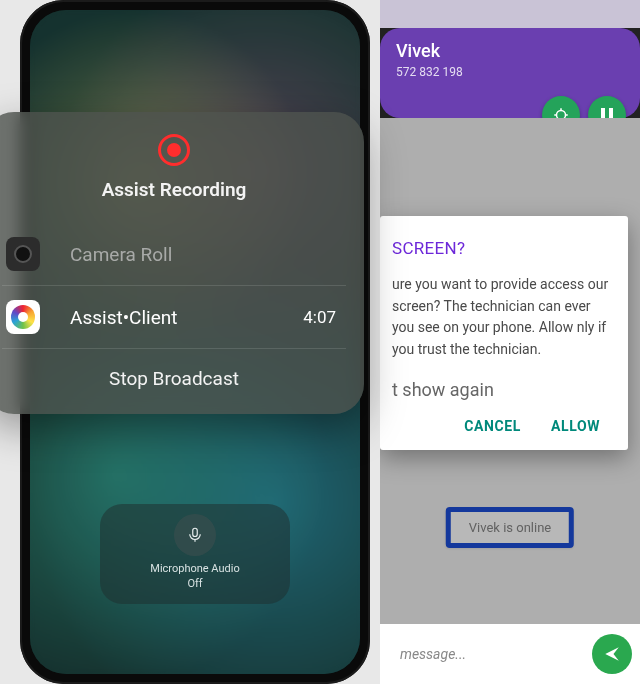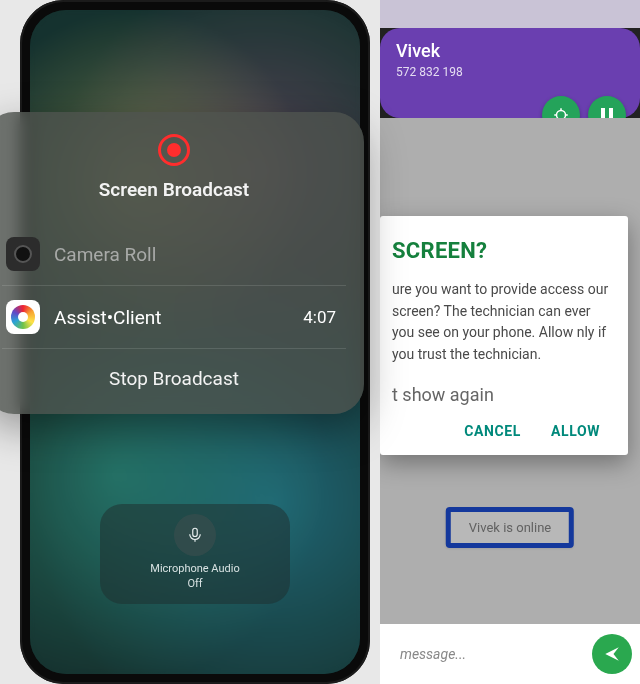--- a/index.html
+++ b/index.html
@@ -121,23 +121,23 @@
     position: absolute;
     top: 216px;
     left: 0;
     right: 12px;
     background: #fff;
     border-radius: 3px;
     padding: 22px 18px 10px 12px;
     box-shadow: 0 8px 24px rgba(0,0,0,0.35);
   }
   .android-dialog .dlg-title {
-    color: #15803d;
-    font-weight: 700;
-    font-size: 22px;
+    color: #6d28d9;
+    font-weight: 400;
+    font-size: 17px;
     letter-spacing: 0.3px;
     margin-bottom: 16px;
   }
   .android-dialog .dlg-body {
     color: #4a4a4a;
     font-size: 14px;
     line-height: 1.55;
     margin-bottom: 18px;
   }
   .android-dialog .dlg-check {
@@ -235,21 +235,21 @@
   .ios-sheet .sheet-title {
     text-align: center;
     font-size: 19px;
     font-weight: 600;
     color: #f3f3f3;
     margin-bottom: 22px;
   }
   .ios-row {
     display: flex;
     align-items: center;
-    gap: 14px;
+    gap: 30px;
     padding: 14px 4px;
   }
   .ios-row + .ios-row { border-top: 1px solid rgba(255,255,255,0.12); }
   .app-icon {
     width: 34px; height: 34px; border-radius: 8px; flex-shrink:0;
     display:flex; align-items:center; justify-content:center;
   }
   .app-icon.camera { background:#2c2c2c; }
   .app-icon.camera .lens { width:18px;height:18px;border-radius:50%;background:#111;border:2px solid #555; }
   .app-icon.assist { background:#fff; }
@@ -328,21 +328,21 @@
         </svg>
       </div>
       <div class="l1">Microphone Audio</div>
       <div class="l2">Off</div>
     </div>
   </div>
 </div>
 
 <div class="ios-sheet">
   <div class="rec-dot"></div>
-  <div class="sheet-title">Screen Broadcast</div>
+  <div class="sheet-title">Assist Recording</div>
 
   <div class="ios-row">
     <div class="app-icon camera">
         <div class="lens"></div>
       </div>
     <div class="row-label muted">Camera Roll</div>
   </div>
 
   <div class="ios-row">
     <div class="app-icon assist">

